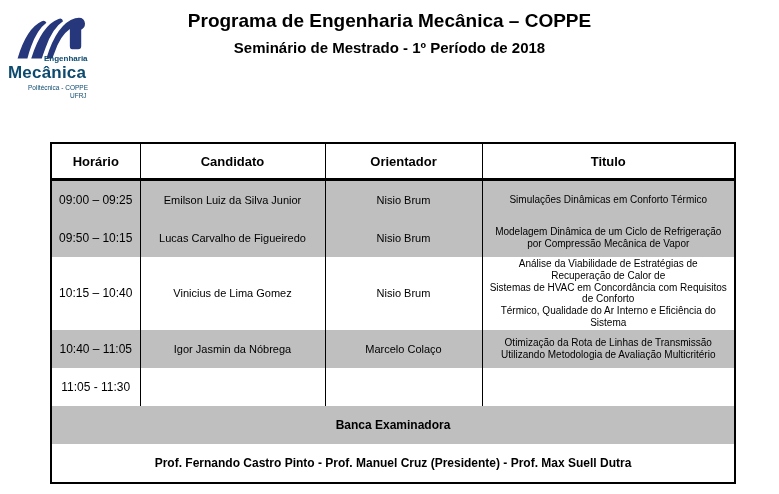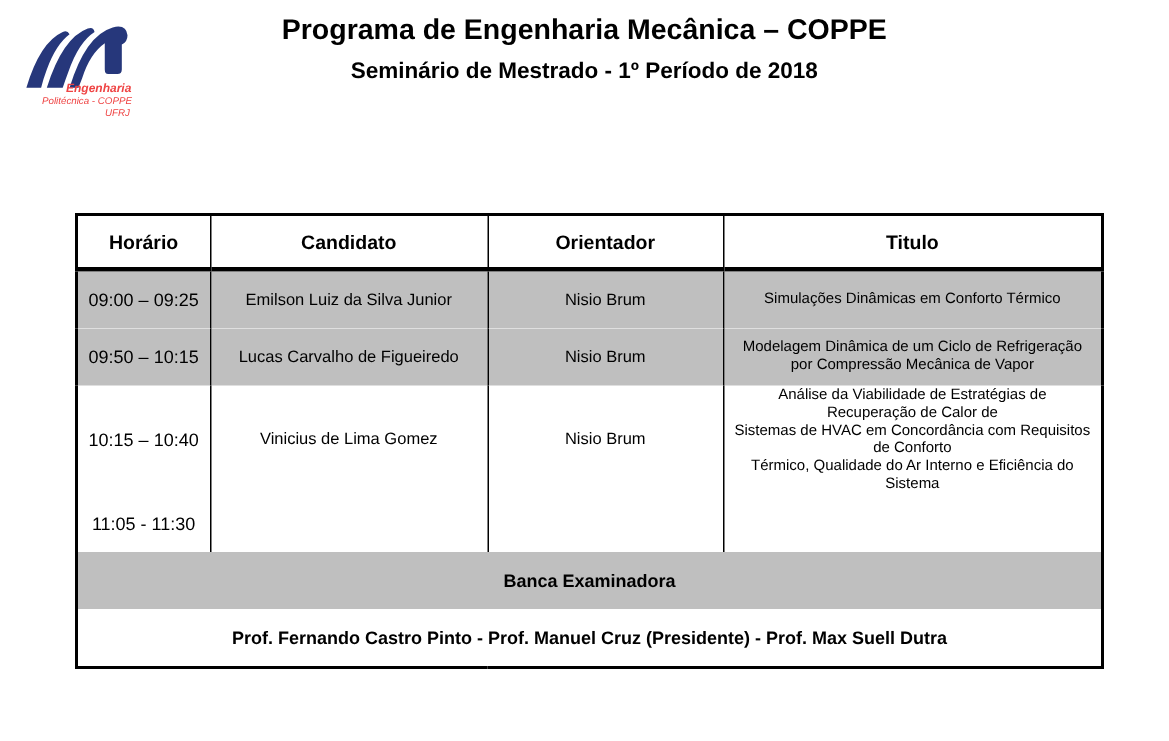--- a/index.html
+++ b/index.html
@@ -11,22 +11,21 @@
     background: #ffffff;
     overflow: hidden;
   }
 
   
   .logo {
     position: absolute;
     left: 8px;
     top: 16px;
     width: 112px;
-    color: #ef4444;
-    font-style: italic;
+    color: #0c4a6e;
   }
   .logo-mark { display: block; margin-left: 6px; }
   .logo-line1 { display: block; font-size: 8px; font-weight: bold; margin: -12px 0 0 36px; }
   .logo-line2 { display: block; font-size: 17px; font-weight: bold; letter-spacing: 0.2px; margin-top: 0px; }
   .logo-line3 { display: block; font-size: 6.5px; margin: 1px 0 0 20px; }
   .logo-line4 { display: block; font-size: 6.5px; margin: 1px 0 0 62px; }
 
   
   .header-block { text-align: center; padding-top: 10px; }
   .doc-title { font-size: 19px; font-weight: bold; }
@@ -98,20 +97,21 @@
 
   <div class="logo">
     <svg class="logo-mark" width="92" height="50" viewBox="0 0 120 66">
       <g fill="#26377B">
         <path d="M4 56 Q16 16 36 7 Q40 5 42 9 Q30 18 22 40 Q19 48 17 56 L10 56 Q7 56 4 56 Z"></path>
         <path d="M22 56 Q36 12 58 4 Q63 2 64 7 Q50 16 41 42 Q38 50 36 56 L28 56 Q25 56 22 56 Z"></path>
         <path d="M42 56 Q56 10 80 3 Q92 0 93 10 Q93 16 88 18 L88 40 Q88 44 84 44 L76 44 Q73 44 73 40 L73 17 Q60 26 53 48 Q51 53 50 56 L45 56 Q43 56 42 56 Z"></path>
       </g>
     </svg>
     <span class="logo-line1">Engenharia</span>
+    <span class="logo-line2">Mecânica</span>
     <span class="logo-line3">Politécnica - COPPE</span>
     <span class="logo-line4">UFRJ</span>
   </div>
 
   <div class="header-block">
     <div class="doc-title">Programa de Engenharia Mecânica – COPPE</div>
     <div class="doc-subtitle">Seminário de Mestrado - 1º Período de 2018</div>
   </div>
 
   <div class="table-wrap">
@@ -145,20 +145,27 @@
 por Compressão Mecânica de Vapor</td>
           </tr>
           <tr>
             <td class="time-cell">10:15 – 10:40</td>
             <td class="candidate-cell">Vinicius de Lima Gomez</td>
             <td class="advisor-cell">Nisio Brum</td>
             <td class="title-cell">Análise da Viabilidade de Estratégias de Recuperação de Calor de
 Sistemas de HVAC em Concordância com Requisitos de Conforto
 Térmico, Qualidade do Ar Interno e Eficiência do Sistema</td>
           </tr>
+          <tr class="shaded">
+            <td class="time-cell">10:40 – 11:05</td>
+            <td class="candidate-cell">Igor Jasmin da Nóbrega</td>
+            <td class="advisor-cell">Marcelo Colaço</td>
+            <td class="title-cell">Otimização da Rota de Linhas de Transmissão
+Utilizando Metodologia de Avaliação Multicritério</td>
+          </tr>
           <tr>
             <td class="time-cell">11:05 - 11:30</td>
             <td class="candidate-cell"></td>
             <td class="advisor-cell"></td>
             <td class="title-cell"></td>
           </tr>
         </tbody>
       <tbody class="table-footer">
         <tr class="banca-row">
           <td colspan="4">Banca Examinadora</td>

